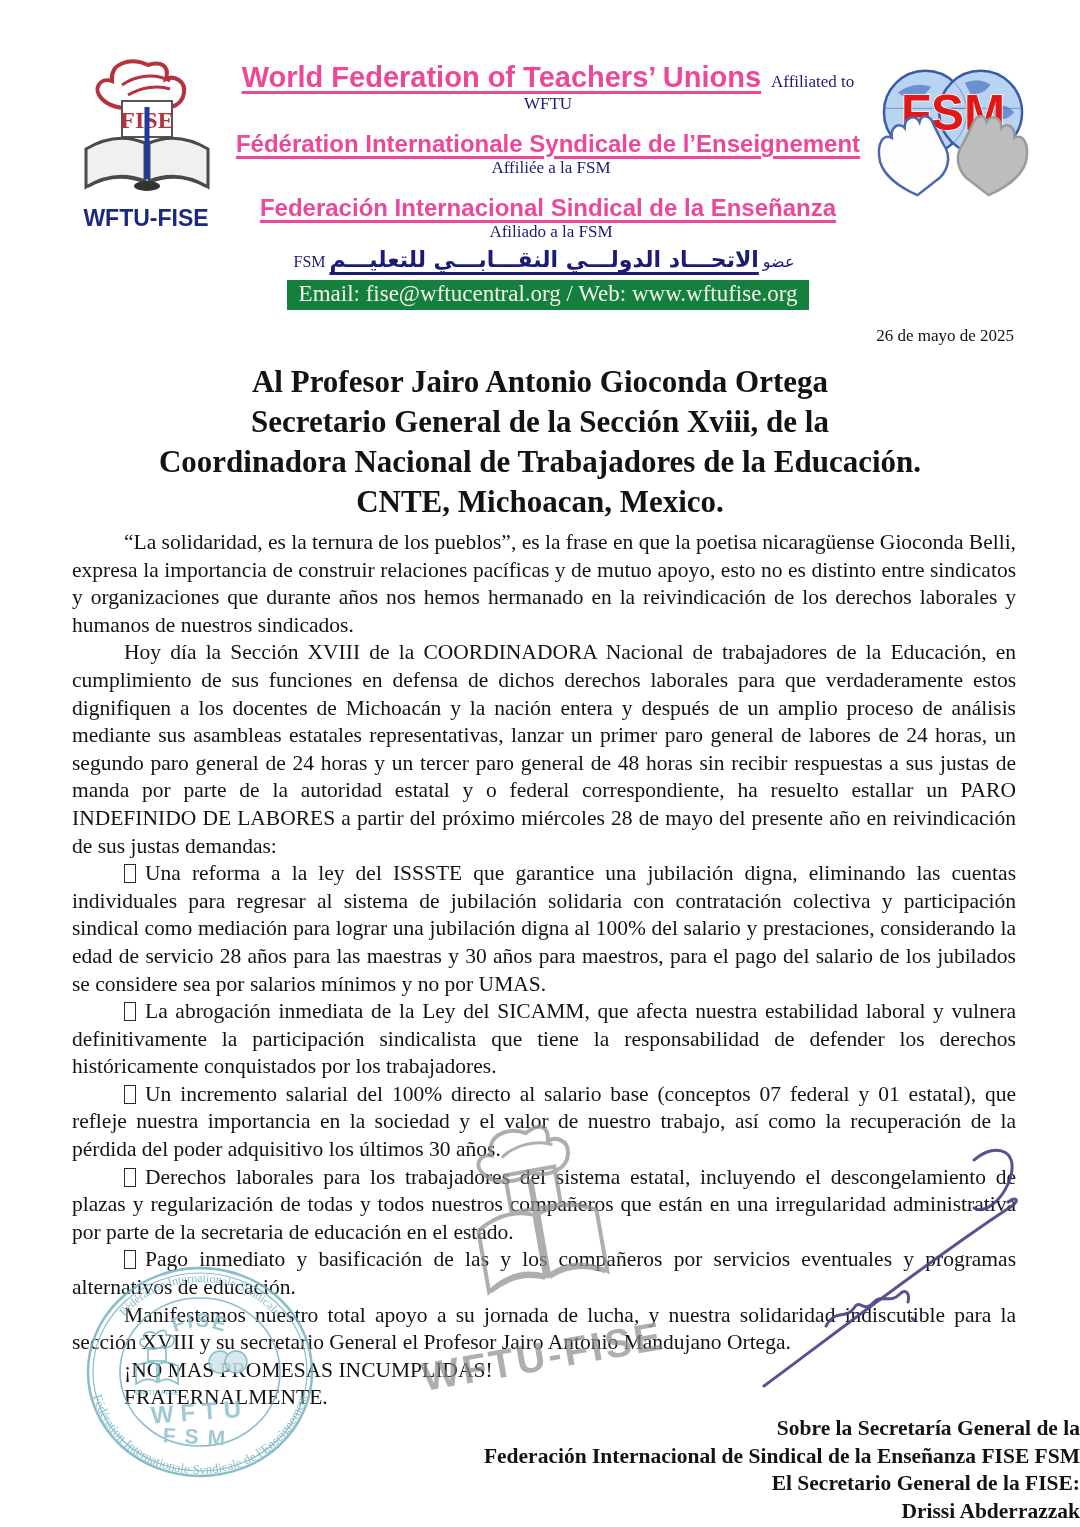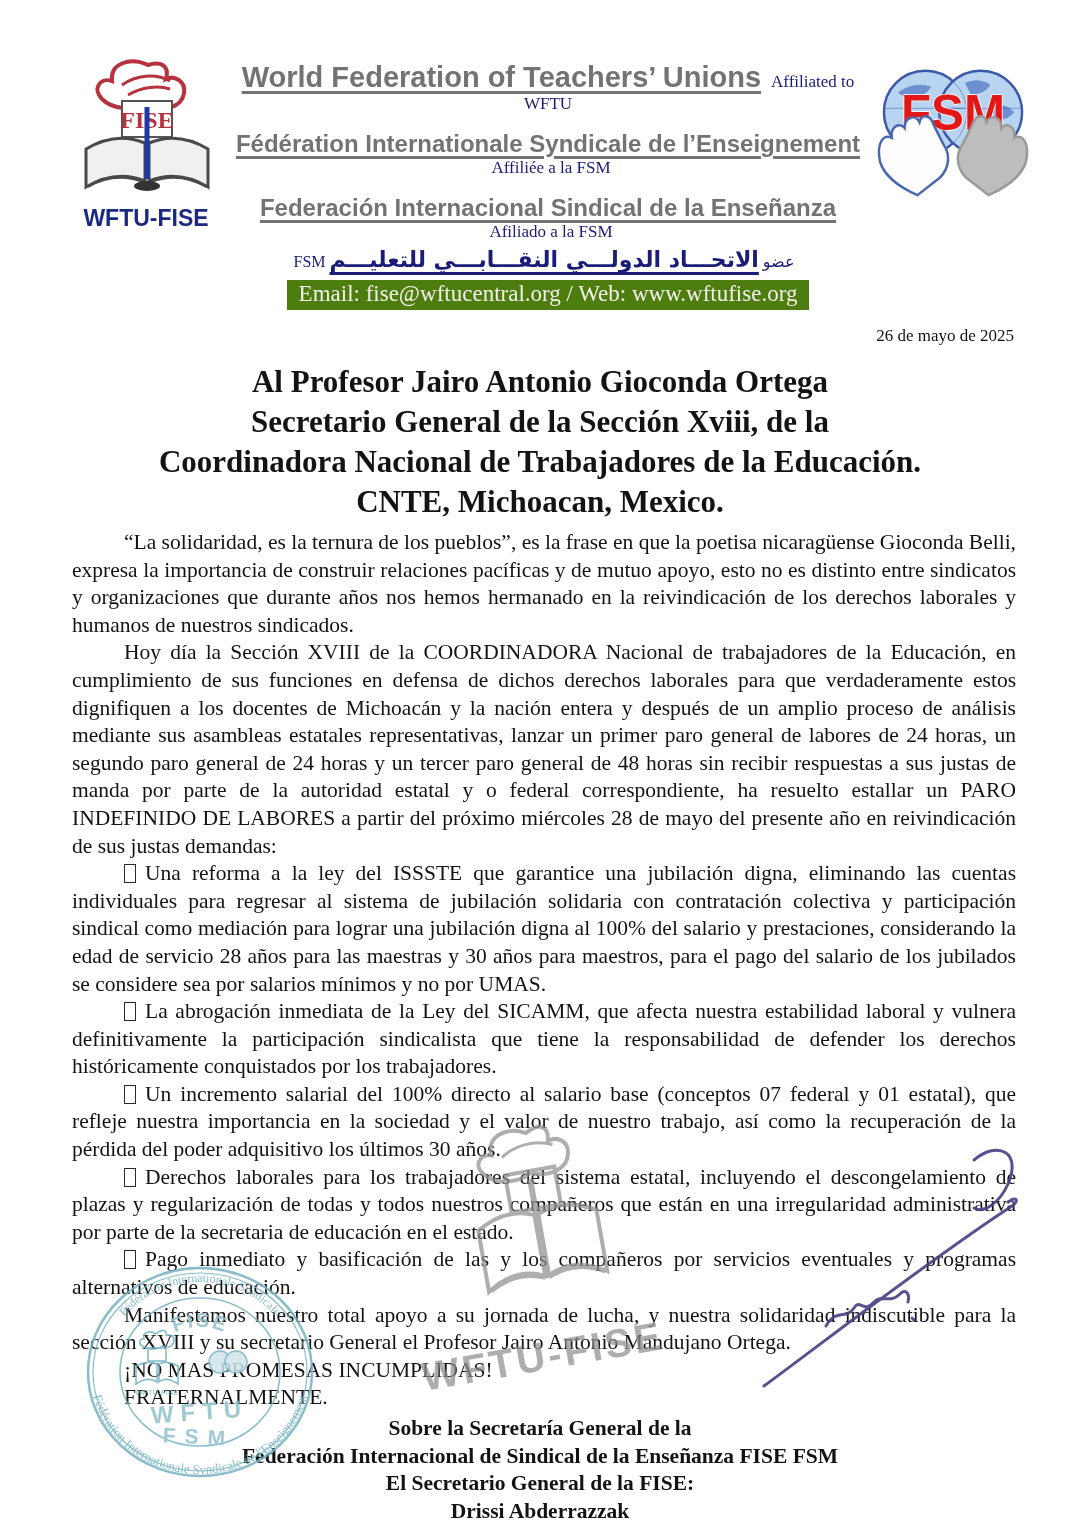--- a/index.html
+++ b/index.html
@@ -8,50 +8,50 @@
     width:1080px; height:1527px; position:relative; margin:0 auto;
     background:#ffffff; overflow:hidden;
     font-family:"Liberation Serif", serif; color:#131313;
   }
   
   .header { display:flex; align-items:flex-start; padding:55px 48px 0 70px; }
   .logo-left { width:152px; flex:0 0 152px; }
   .logo-right { width:158px; flex:0 0 158px; margin-top:4px; }
   .hdr-center { flex:1; text-align:center; margin-top:6px; padding:0 6px; }
   .hdr-main {
-    font-family:"Liberation Sans", sans-serif; font-weight:bold; color:#737373;
+    font-family:"Liberation Sans", sans-serif; font-weight:bold; color:#ec4899;
     text-decoration:underline; text-decoration-thickness:2.5px; text-underline-offset:4px;
   }
   .hdr-line1 .hdr-main { font-size:29px; }
   .hdr-line2 .hdr-main, .hdr-line3 .hdr-main { font-size:24px; }
   .hdr-line2, .hdr-line3 { margin-top:16px; }
   .hdr-suffix { font-family:"Liberation Serif", serif; font-size:17px; color:#1b1b78; margin-left:6px; }
   .arabic-line { margin-top:5px; }
   .arabic-main {
     font-family:"DejaVu Sans", sans-serif; font-weight:bold; font-size:22px; color:#1b1b78;
     text-decoration:underline; text-decoration-thickness:2.5px; text-underline-offset:5px;
   }
   .arabic-prefix { font-family:"Liberation Serif", serif; font-size:16px; color:#1b1b78; margin-right:8px; }
   .email-bar {
-    display:inline-block; margin-top:8px; background:#4d7c0f; color:#f3f2ea;
+    display:inline-block; margin-top:8px; background:#15803d; color:#f3f2ea;
     font-size:23px; padding:1px 12px 3px 12px;
   }
   
   .date-line { text-align:right; padding-right:66px; margin-top:16px; font-size:17px; }
   .recipient { text-align:center; font-weight:bold; font-size:31px; line-height:40px; margin-top:16px; }
   
   .body-text { margin:7px 64px 0 66px; font-size:21.5px; line-height:27.6px; text-align:justify; }
   .body-text p { text-indent:52px;margin-left:6px; }
   .box-glyph {
     display:inline-block; width:12px; height:19px; border:1.5px solid #2a2a2a;
     vertical-align:-3px; margin-right:9px;
   }
   .no-justify { text-align:left; }
   
-  .closing { text-align:center; font-weight:bold; font-size:21.5px; line-height:27.5px; margin-top:3px; }
+  .closing { text-align:right; font-weight:bold; font-size:21.5px; line-height:27.5px; margin-top:3px; }
   
   .stamp-gray { position:absolute; left:408px; top:1108px; opacity:0.72; pointer-events:none; }
   .stamp-round { position:absolute; left:78px; top:1262px; opacity:0.85; pointer-events:none; }
   .signature { position:absolute; left:762px; top:1146px; opacity:0.92; pointer-events:none; }
 </style>
 </head>
 <body>
 
 <div class="page">
 

